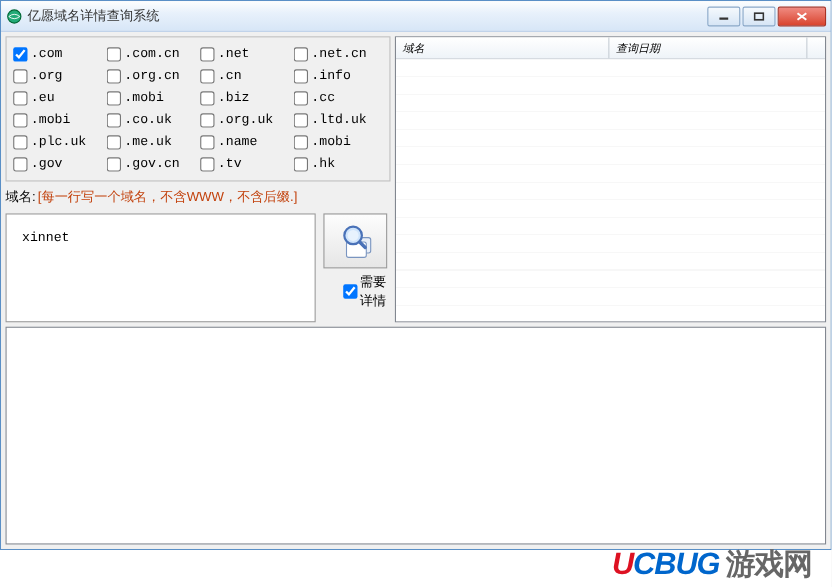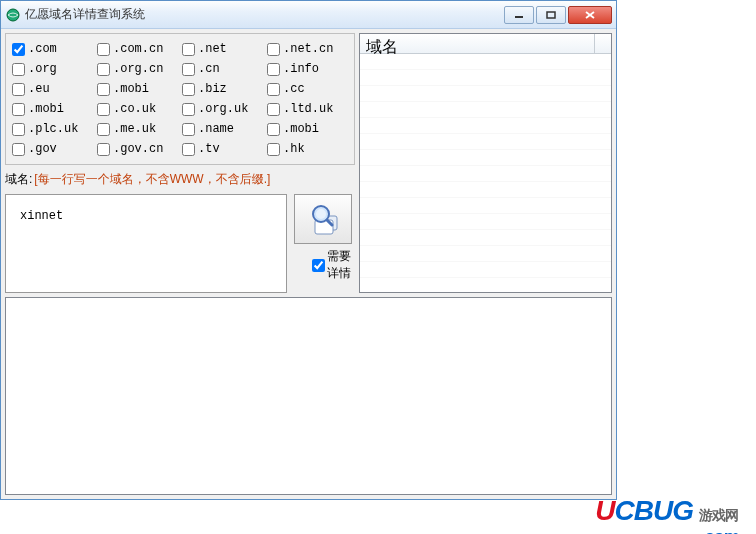--- a/index.html
+++ b/index.html
@@ -5,21 +5,21 @@
 * { box-sizing: border-box; margin: 0; padding: 0; }
 body {
   font-family: "SimSun", "宋体", sans-serif;
   font-size: 12px;
   background: #fff;
   width: 756px;
   height: 534px;
   overflow: hidden;
 }
 .window {
-  width: 617px;
+  width: 756px;
   height: 500px;
   border: 1px solid #5a8fc6;
   background: #f0f0f0;
   display: flex;
   flex-direction: column;
 }
 .titlebar {
   height: 28px;
   background: linear-gradient(to bottom, #fdfefe 0%, #e8f1fb 40%, #d7e6f7 100%);
   display: flex;
@@ -124,42 +124,42 @@
 }
 .search-btn {
   width: 58px; height: 50px;
   border: 1px solid #999;
   background: linear-gradient(to bottom, #fdfdfd, #e6e6e6);
   display: flex; align-items: center; justify-content: center;
   cursor: pointer;
 }
 .detail-check {
   display: flex;
-  align-items: center;
   gap: 2px;
   padding-left: 21px;
 }
 
 .right-pane {
   flex: 1;
   border: 1px solid #828790;
   background: #fff;
   display: flex;
   flex-direction: column;
 }
 .table-header {
   display: flex;
   height: 20px;
   background: linear-gradient(to bottom, #fff, #eef3f8);
   border-bottom: 1px solid #c6cdd4;
 }
 .th {
   border-right: 1px solid #c6cdd4;
   padding: 3px 6px;
-  font-size: 16px;
+  font-size: 10px;
+  font-style: italic;
 }
 .th1 { flex: 1.3; }
 .th2 { flex: 1.2; }
 .th3 { flex: 1.2; }
 .th4 { width: 16px; border-right: none; }
 .table-body {
   flex: 1;
   overflow-y: scroll;
   background: repeating-linear-gradient(to bottom, #fff 0, #fff 15px, #f7f7f7 15px, #f7f7f7 16px);
 }
@@ -177,21 +177,21 @@
 .watermark {
   position: absolute;
   right: 18px;
   top: 495px;
   font-family: Arial, sans-serif;
   font-weight: bold;
   letter-spacing: -1px;
 }
 .watermark .u { color: #d12; font-size: 28px; font-style: italic;}
 .watermark .cbug { color: #06c; font-size: 28px; font-style: italic;}
-.watermark .cn { color: #666; font-size: 14px; font-family: Liberation Sans, sans-serif; font-weight: bold; margin-left: 6px; margin-top: 48px;}
+.watermark .cn { color: #666; font-size: 27px; font-family: Liberation Sans, sans-serif; font-weight: bold; margin-left: 6px; margin-top: 48px;}
 .watermark .dotcom { color: #06c; font-size: 18px; display: block; text-align: right; font-style: italic;}
 
 ::-webkit-scrollbar { width: 16px; background: #f0f0f0; }
 ::-webkit-scrollbar-thumb { background: #cdcdcd; border: 1px solid #a0a0a0; }
 ::-webkit-scrollbar-button { background: #f0f0f0; border: 1px solid #a0a0a0; height: 16px;}
 </style>
 </head>
 <body>
 
 <div class="window">
@@ -348,20 +348,21 @@
               <input type="checkbox" id="detail-cb" checked="" style="">
               <span>需要详情</span>
             </label>
           </div>
         </div>
       </div>
 
       <div class="right-pane">
         <div class="table-header">
           <div class="th th1">域名</div>
+          <div class="th th3">查询日期</div>
           <div class="th th4"></div>
         </div>
         <div class="table-body"></div>
       </div>
     </div>
 
     <textarea class="bottom-textarea" style=""></textarea>
   </div>
 </div>
 

